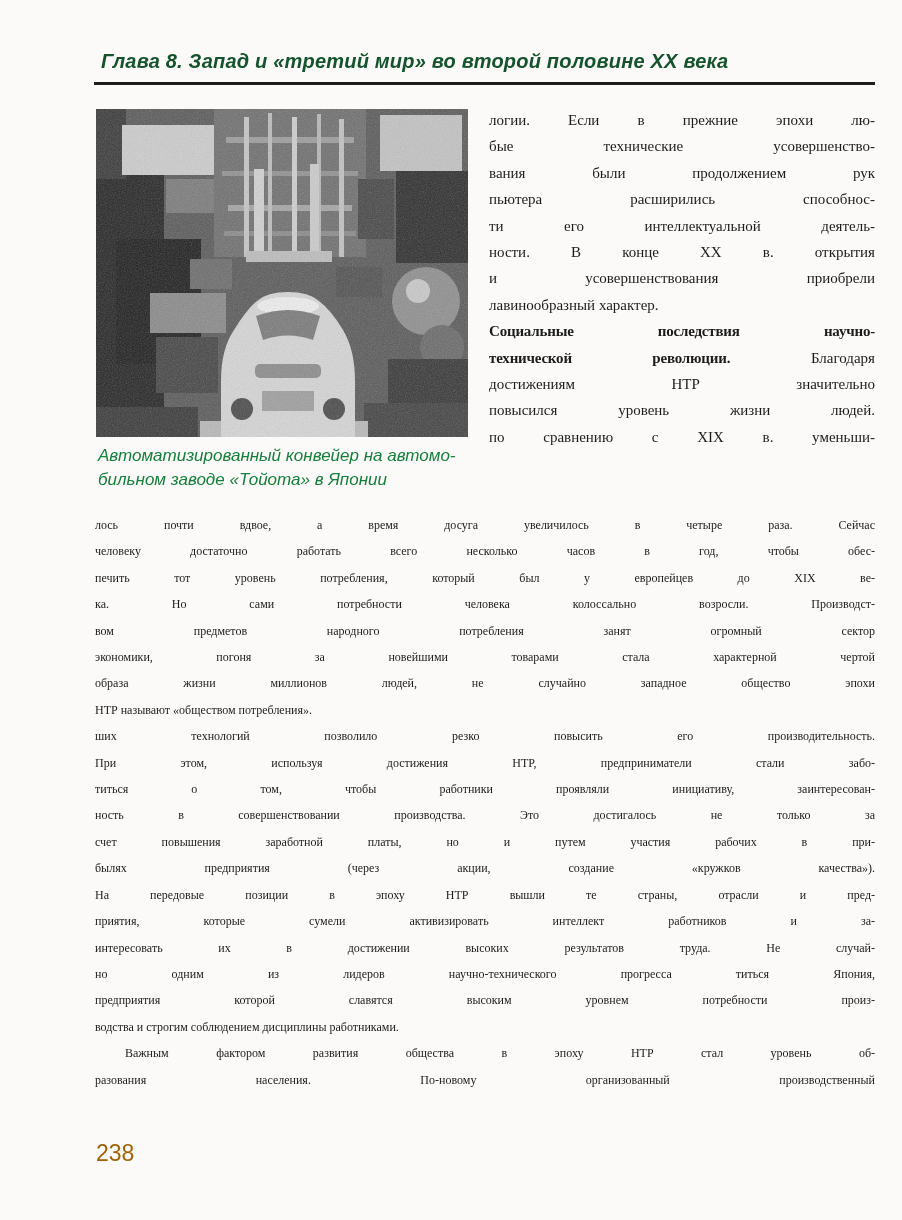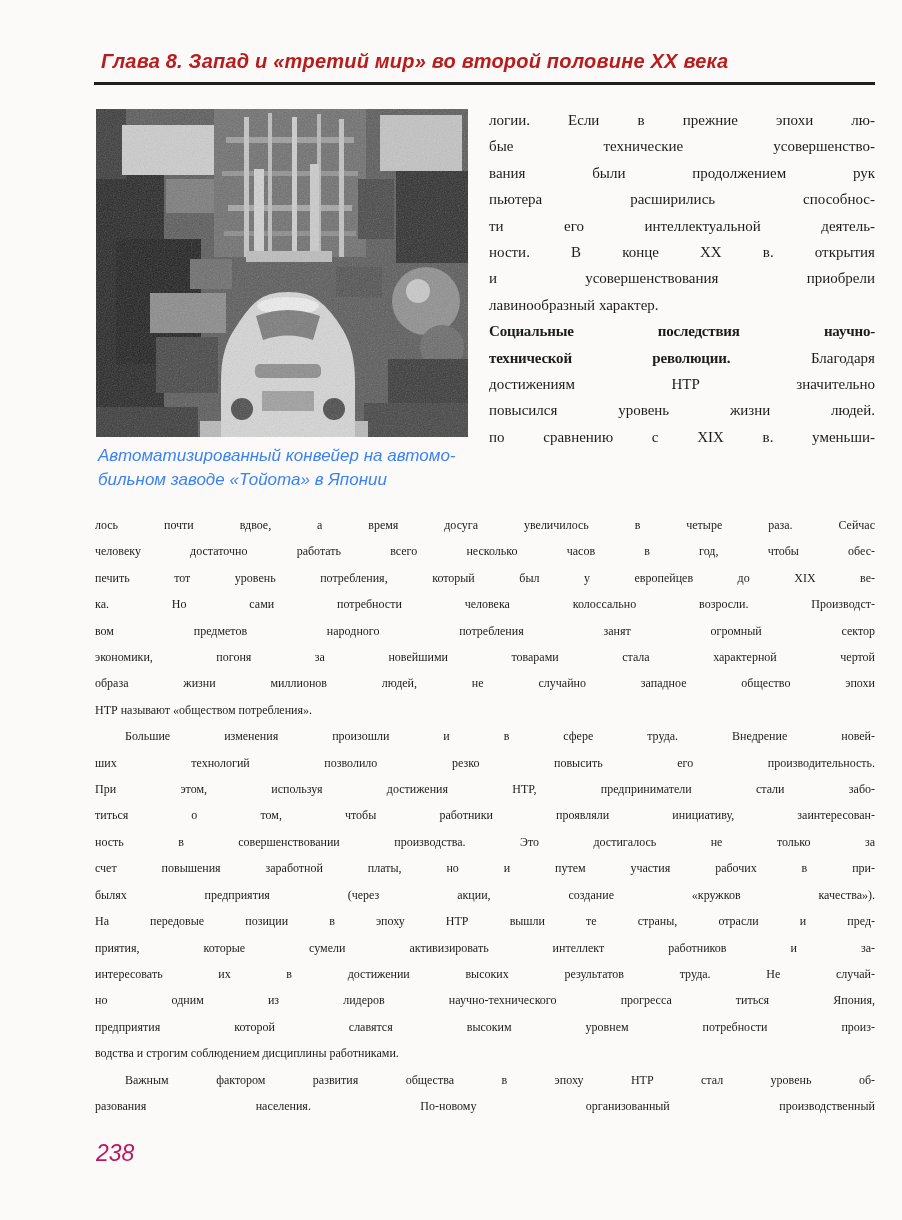--- a/index.html
+++ b/index.html
@@ -9,36 +9,36 @@
     width:902px;height:1220px;
     background:#fbfaf8;
     overflow:hidden;
     font-family:"Liberation Serif", serif;
     color:#1c1c1c;
   }
   .chapter-header{
     position:absolute;left:101px;top:50px;width:700px;
     font-family:"Liberation Sans", sans-serif;
     font-style:italic;font-weight:700;
-    font-size:20px;color:#b91c1c;
+    font-size:20px;color:#14532d;
     letter-spacing:0.2px;
   }
   .header-rule{
     position:absolute;left:94px;top:82px;width:781px;height:3px;
     background:#1e1e1e;
   }
   .photo-frame{
     position:absolute;left:96px;top:109px;width:372px;height:328px;
     background:#555;
   }
   .photo-frame svg{display:block;width:100%;height:100%;}
   .figure-caption{
     position:absolute;left:98px;top:444px;width:380px;
     font-family:"Liberation Sans", sans-serif;
-    font-style:italic;font-size:17px;line-height:24px;color:#3b82f6;
+    font-style:italic;font-size:17px;line-height:24px;color:#15803d;
   }
   .figure-caption div{text-align:left;}
   .right-col{
     position:absolute;left:489px;top:107px;width:386px;
     font-size:15px;line-height:26.4px;
   }
   .body-text{
     position:absolute;left:95px;top:512px;width:780px;
     font-size:12px;line-height:26.4px;
   }
@@ -52,21 +52,21 @@
   }
   .body-text div.indent{text-indent:30px;}
   .run-head{
     font-family:Liberation Serif, serif;
     font-weight:700;
     letter-spacing:-0.2px;
   }
   .page-number{
     position:absolute;left:96px;top:1140px;
     font-family:"Liberation Sans", sans-serif;
-    font-style:italic;font-size:23px;color:#be185d;
+    font-size:23px;color:#a16207;
   }
 </style>
 </head>
 <body>
 
 <div class="page">
 
   <div class="chapter-header">Глава 8. Запад и «третий мир» во второй половине XX века</div>
 
   <div class="header-rule"></div>
@@ -158,21 +158,20 @@
 
   <div class="body-text">
       <div class=""><span>лось почти вдвое, а время досуга увеличилось в четыре раза. Сейчас</span></div>
       <div class=""><span>человеку достаточно работать всего несколько часов в год, чтобы обес-</span></div>
       <div class=""><span>печить тот уровень потребления, который был у европейцев до XIX ве-</span></div>
       <div class=""><span>ка. Но сами потребности человека колоссально возросли. Производст-</span></div>
       <div class=""><span>вом предметов народного потребления занят огромный сектор</span></div>
       <div class=""><span>экономики, погоня за новейшими товарами стала характерной чертой</span></div>
       <div class=""><span>образа жизни миллионов людей, не случайно западное общество эпохи</span></div>
       <div class="last"><span>НТР называют «обществом потребления».</span></div>
-      <div class="indent "><span>Большие изменения произошли и в сфере труда. Внедрение новей-</span></div>
       <div class=""><span>ших технологий позволило резко повысить его производительность.</span></div>
       <div class=""><span>При этом, используя достижения НТР, предприниматели стали забо-</span></div>
       <div class=""><span>титься о том, чтобы работники проявляли инициативу, заинтересован-</span></div>
       <div class=""><span>ность в совершенствовании производства. Это достигалось не только за</span></div>
       <div class=""><span>счет повышения заработной платы, но и путем участия рабочих в при-</span></div>
       <div class=""><span>былях предприятия (через акции, создание «кружков качества»).</span></div>
       <div class=""><span>На передовые позиции в эпоху НТР вышли те страны, отрасли и пред-</span></div>
       <div class=""><span>приятия, которые сумели активизировать интеллект работников и за-</span></div>
       <div class=""><span>интересовать их в достижении высоких результатов труда. Не случай-</span></div>
       <div class=""><span>но одним из лидеров научно-технического прогресса титься Япония,</span></div>

